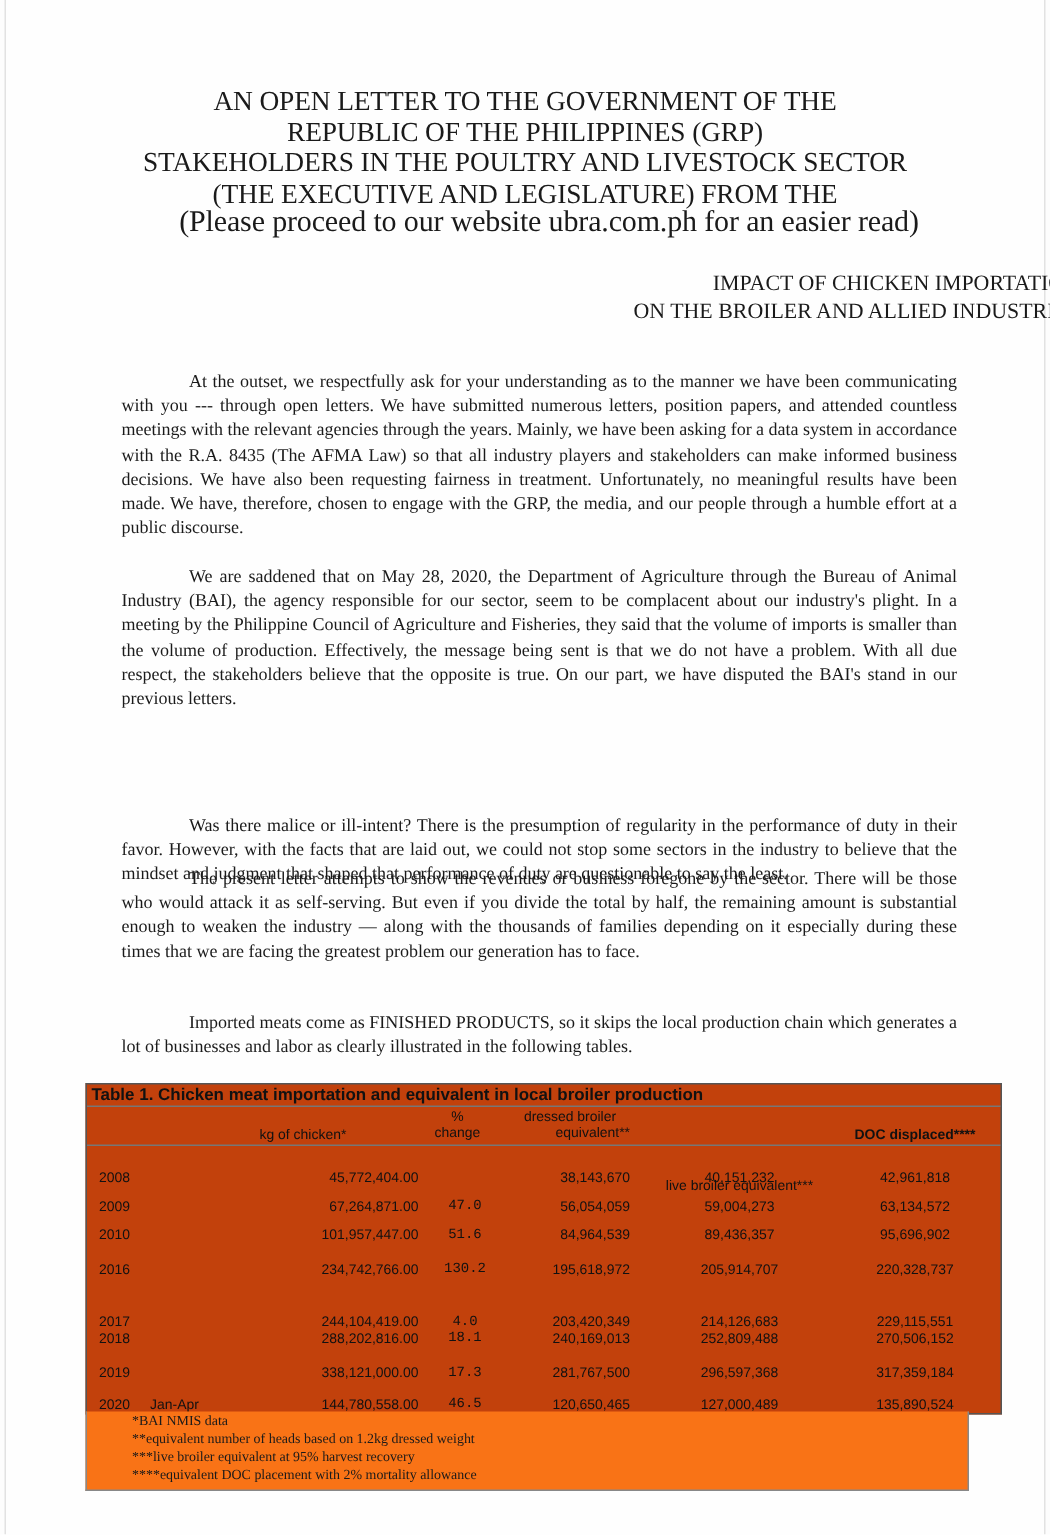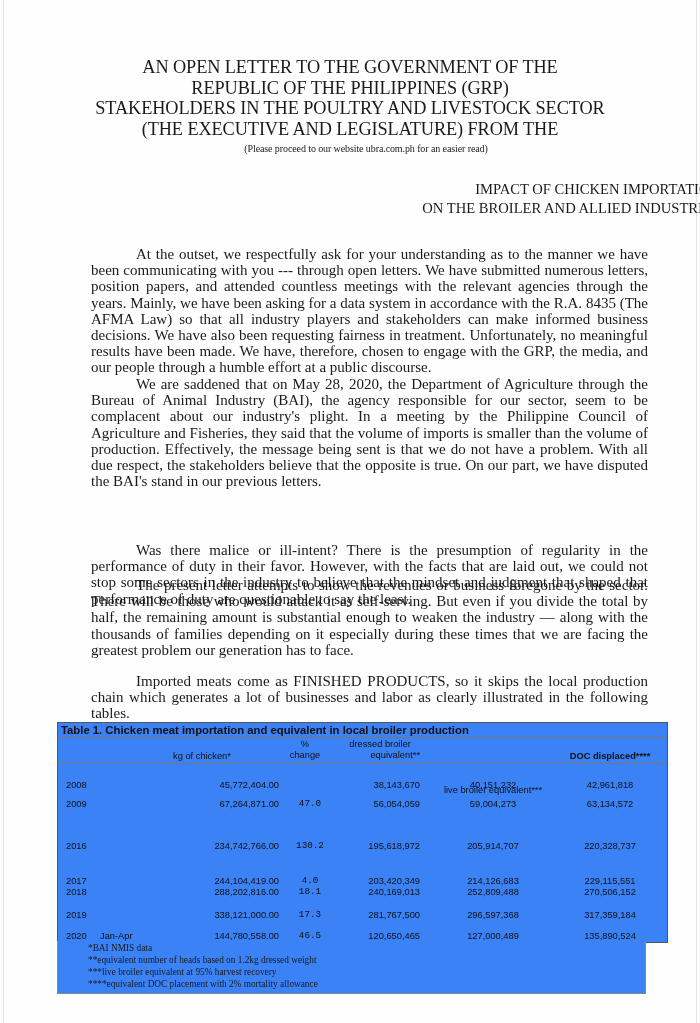--- a/index.html
+++ b/index.html
@@ -2,55 +2,55 @@
 <html><head>
 <meta charset="utf-8">
 <style>
   html, body { margin: 0; padding: 0; background: #fdfdfd; }
   body { width: 700px; height: 1023px; position: relative; overflow: hidden;
          font-family: "Liberation Serif", "DejaVu Serif", serif; color: #1a1a1a; }
   .page { position: absolute; left: 3px; top: 0; width: 692px; height: 1023px; background: #fefefe;
           border-left: 1px solid #e2e2e2; border-right: 1px solid #e2e2e2; }
   .title { position: absolute; left: 0; width: 700px; top: 57px; text-align: center;
            font-size: 18.3px; line-height: 20.5px; letter-spacing: -0.1px; }
-  .title .sub { font-size: 10px; line-height: 19px; margin-left: 32px; }
+  .title .sub { font-size: 20px; line-height: 19px; margin-left: 32px; }
   .subtitle { position: absolute; left: 0; width: 700px; top: 180px; text-align: right;
               font-size: 14.6px; line-height: 18.5px; padding-left: 20px; }
-  .para { position: absolute; left: 91px; width: 557px; font-size: 15px; line-height: 16.2px;
+  .para { position: absolute; left: 81px; width: 557px; font-size: 12px; line-height: 16.2px;
           text-align: justify; }
   .para .indent { display: inline-block; width: 45px; }
   .p1 { top: 246px; }
   .p2 { top: 376px; }
   .p3 { top: 495px; margin-top: 47px; }
   .p4 { top: 577px; }
   .p5 { top: 673px; }
 
   .tbl { position: absolute; left: 57px; top: 722px; width: 609px; height: 219px;
          border: 1px solid #555; font-family: "Liberation Sans", "DejaVu Sans", sans-serif;
-         font-size: 9.3px; color: #111; background: #3b82f6; }
+         font-size: 9.3px; color: #111; background: #c2410c; }
   .tbl-title { position: absolute; left: 3px; top: 1px; font-weight: bold; font-size: 11.3px; }
   .tbl-line1 { position: absolute; left: 0; right: 0; top: 14px; border-top: 1px solid #777; }
   .tbl-line2 { position: absolute; left: 0; right: 0; top: 40px; border-top: 1px solid #777; }
   .hdr { position: absolute; line-height: 11px; }
   .h-kg { left: 115px; top: 28px; width: 106px; }
   .h-pct { left: 225px; top: 16px; width: 44px; text-align: center; }
   .h-dressed { left: 282px; top: 16px; width: 80px; text-align: right; }
   .h-live { left: 368px; top: 28px; width: 134px; text-align: center; margin-top: 34px; }
   .h-doc { left: 500px; top: 28px; width: 104px; text-align: center; font-weight: bold; }
   .row { position: absolute; left: 0; right: 0; height: 12px; line-height: 12px; }
   .c-year { position: absolute; left: 8px; }
   .c-period { position: absolute; left: 42px; }
   .c-kg { position: absolute; left: 100px; width: 121px; text-align: right; }
   .c-pct { position: absolute; left: 230px; width: 44px; text-align: center; font-family: Liberation Mono, monospace; }
   .c-dressed { position: absolute; left: 282px; width: 80px; text-align: right; }
   .c-live { position: absolute; left: 368px; width: 134px; text-align: center; }
   .c-doc { position: absolute; left: 500px; width: 104px; text-align: center; }
 
   .notes { position: absolute; left: 57px; top: 941px; width: 587px; height: 52px;
-           border: 1px solid #888; border-top: none; background: #3b82f6;
+           border: 1px solid #888; border-top: none; background: #f97316;
            font-family: "Liberation Serif", "DejaVu Serif", serif; font-size: 9.3px; line-height: 11.3px; }
   .notes .n { position: absolute; left: 30px; }
 </style>
 </head>
 <body>
 
 <div class="page"></div>
 
 <div class="title">
   <div>AN OPEN LETTER TO THE GOVERNMENT OF THE</div>
@@ -96,20 +96,28 @@
     <span class="c-doc">42,961,818</span>
   </div>
   <div class="row" style="top:75px">
     <span class="c-year">2009</span>
     <span class="c-kg">67,264,871.00</span>
     <span class="c-pct">47.0</span>
     <span class="c-dressed">56,054,059</span>
     <span class="c-live">59,004,273</span>
     <span class="c-doc">63,134,572</span>
   </div>
+  <div class="row" style="top:94px">
+    <span class="c-year">2010</span>
+    <span class="c-kg">101,957,447.00</span>
+    <span class="c-pct">51.6</span>
+    <span class="c-dressed">84,964,539</span>
+    <span class="c-live">89,436,357</span>
+    <span class="c-doc">95,696,902</span>
+  </div>
   <div class="row" style="top:117px">
     <span class="c-year">2016</span>
     <span class="c-kg">234,742,766.00</span>
     <span class="c-pct">130.2</span>
     <span class="c-dressed">195,618,972</span>
     <span class="c-live">205,914,707</span>
     <span class="c-doc">220,328,737</span>
   </div>
   <div class="row" style="top:152px">
     <span class="c-year">2017</span>

